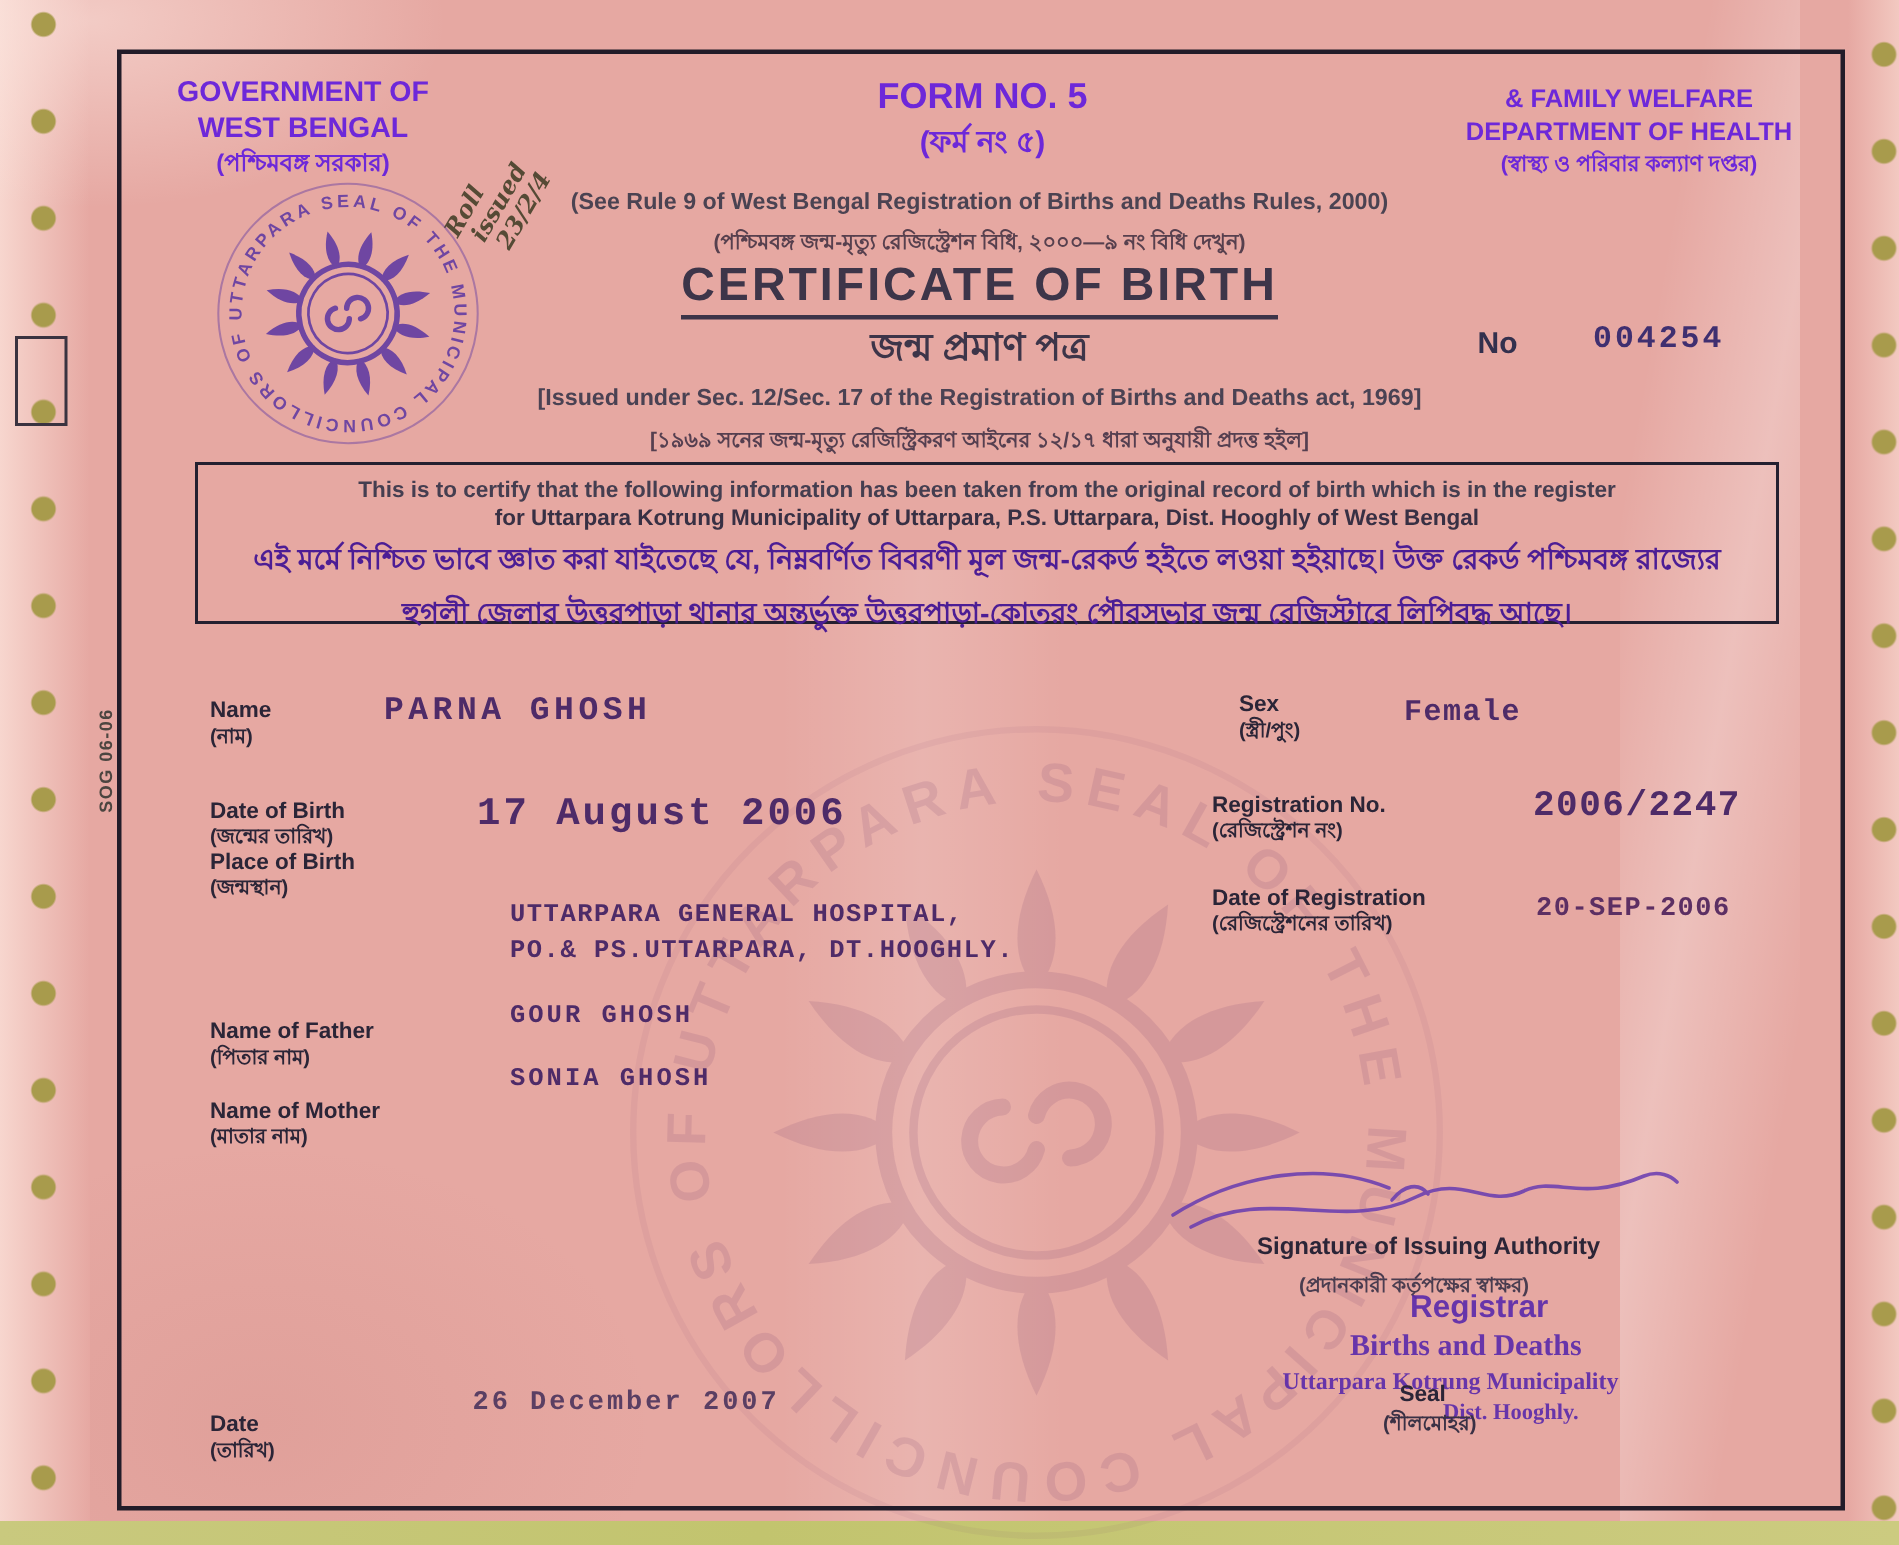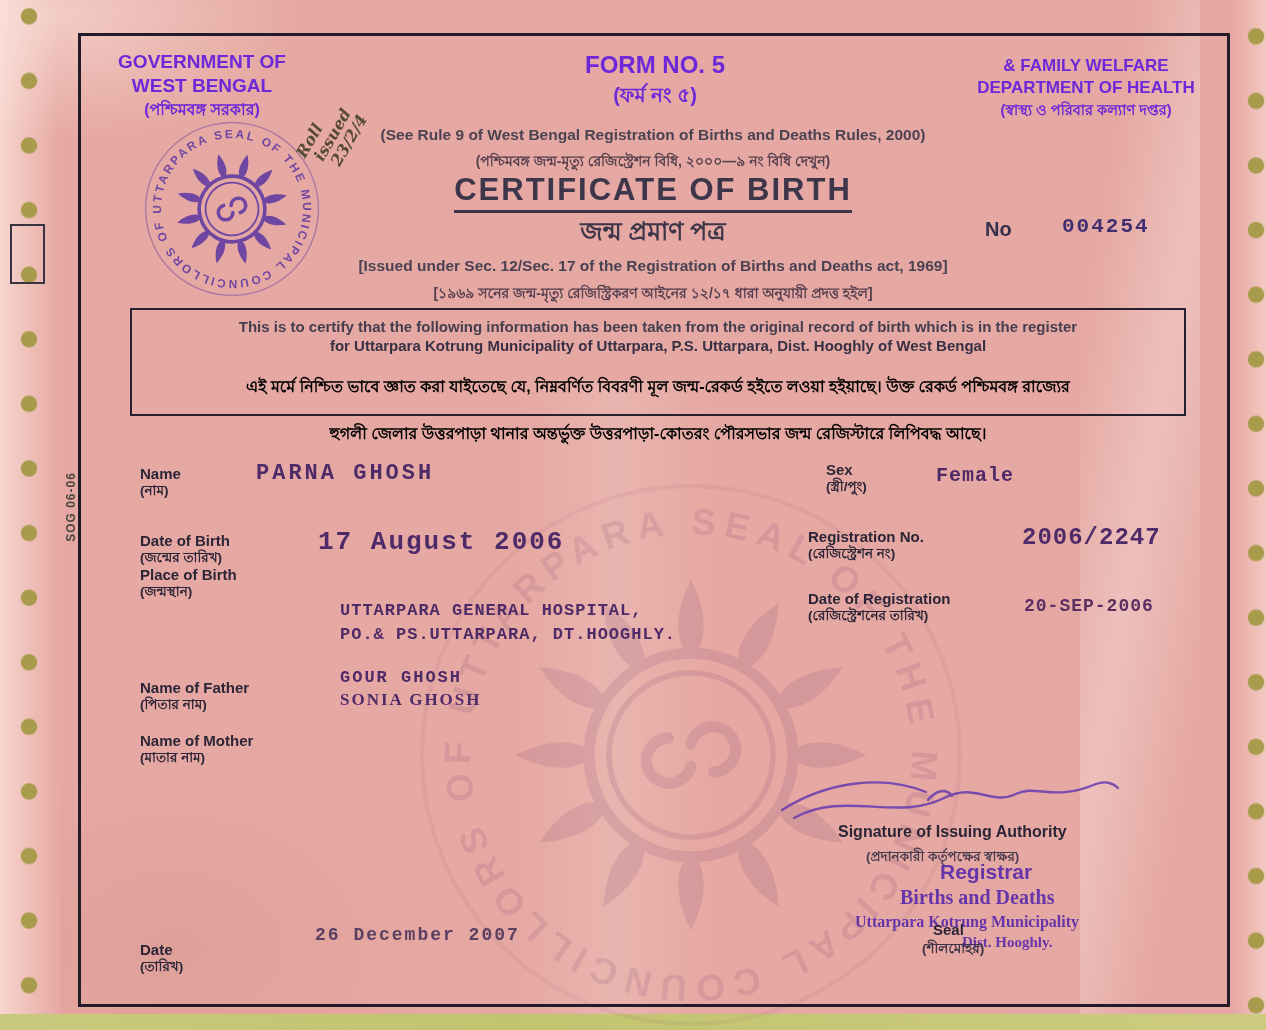--- a/index.html
+++ b/index.html
@@ -49,21 +49,21 @@
   .cert-title{font-size:31px;font-weight:bold;letter-spacing:2px;color:#3d3549;
     border-bottom:3px solid #3d3549;padding-bottom:3px;}
   .cert-title-bn{font-size:25px;font-weight:bold;color:#3d3549;}
   .issued-en{font-size:15.5px;font-weight:bold;color:#4a4253;}
   .issued-bn{font-size:14px;font-weight:bold;color:#553f50;}
   
   .certify-box{position:absolute;left:130px;top:308px;width:1052px;height:104px;
     border:2px solid #242030;}
   .certify-box .l1{font-size:15px;font-weight:bold;color:#453e50;margin-top:8px;}
   .certify-box .l2{font-size:15px;font-weight:bold;color:#383044;margin-top:2px;}
-  .certify-box .lbn{font-size:16px;font-weight:bold;color:#000000;margin-top:20px;}
+  .certify-box .lbn{font-size:19px;font-weight:bold;color:#4c1d95;margin-top:4px;}
   
   .stamp{font-family:"Liberation Serif", serif;font-weight:bold;color:#5d2cab;opacity:.92;}
   .sig-caption{font-size:16px;font-weight:bold;color:#2b2537;}
   .handnote{position:absolute;left:293px;top:152px;transform:rotate(-60deg);
     transform-origin:left top;font-family:"DejaVu Serif", serif;font-style:italic;
     color:#3c3a22;font-size:16px;font-weight:bold;line-height:17px;opacity:.85;}
   .seal-wrap{position:absolute;left:136px;top:118px;width:192px;height:182px;
     transform:rotate(-14deg);color:#5b35a2;opacity:.85;}
   .watermark{position:absolute;left:408px;top:472px;width:566px;height:566px;
     color:#7c4470;opacity:.15;pointer-events:none;}
@@ -190,21 +190,21 @@
 <div class="t lbl" style="left:140px;top:679px;">
   <div>Name of Father</div>
   <div class="bn">(পিতার নাম)</div>
 </div>
 <div class="t mono" style="left:340px;top:668px;font-size:17px;letter-spacing:2px;">GOUR GHOSH</div>
 
 <div class="t lbl" style="left:140px;top:732px;">
   <div>Name of Mother</div>
   <div class="bn">(মাতার নাম)</div>
 </div>
-<div class="t mono" style="left:340px;top:690px;font-size:17px;letter-spacing:2px;font-family:Liberation Serif, serif;">SONIA GHOSH</div>
+<div class="t mono" style="left:340px;top:710px;font-size:17px;letter-spacing:2px;">SONIA GHOSH</div>
 
 <div class="t lbl" style="left:140px;top:941px;">
   <div>Date</div>
   <div class="bn">(তারিখ)</div>
 </div>
 <div class="t mono" style="left:315px;top:925px;font-size:18px;letter-spacing:2px;color:#5a3f63;">26 December 2007</div>
 
 <div class="t lbl" style="left:826px;top:461px;">
   <div>Sex</div>
   <div class="bn">(স্ত্রী/পুং)</div>

